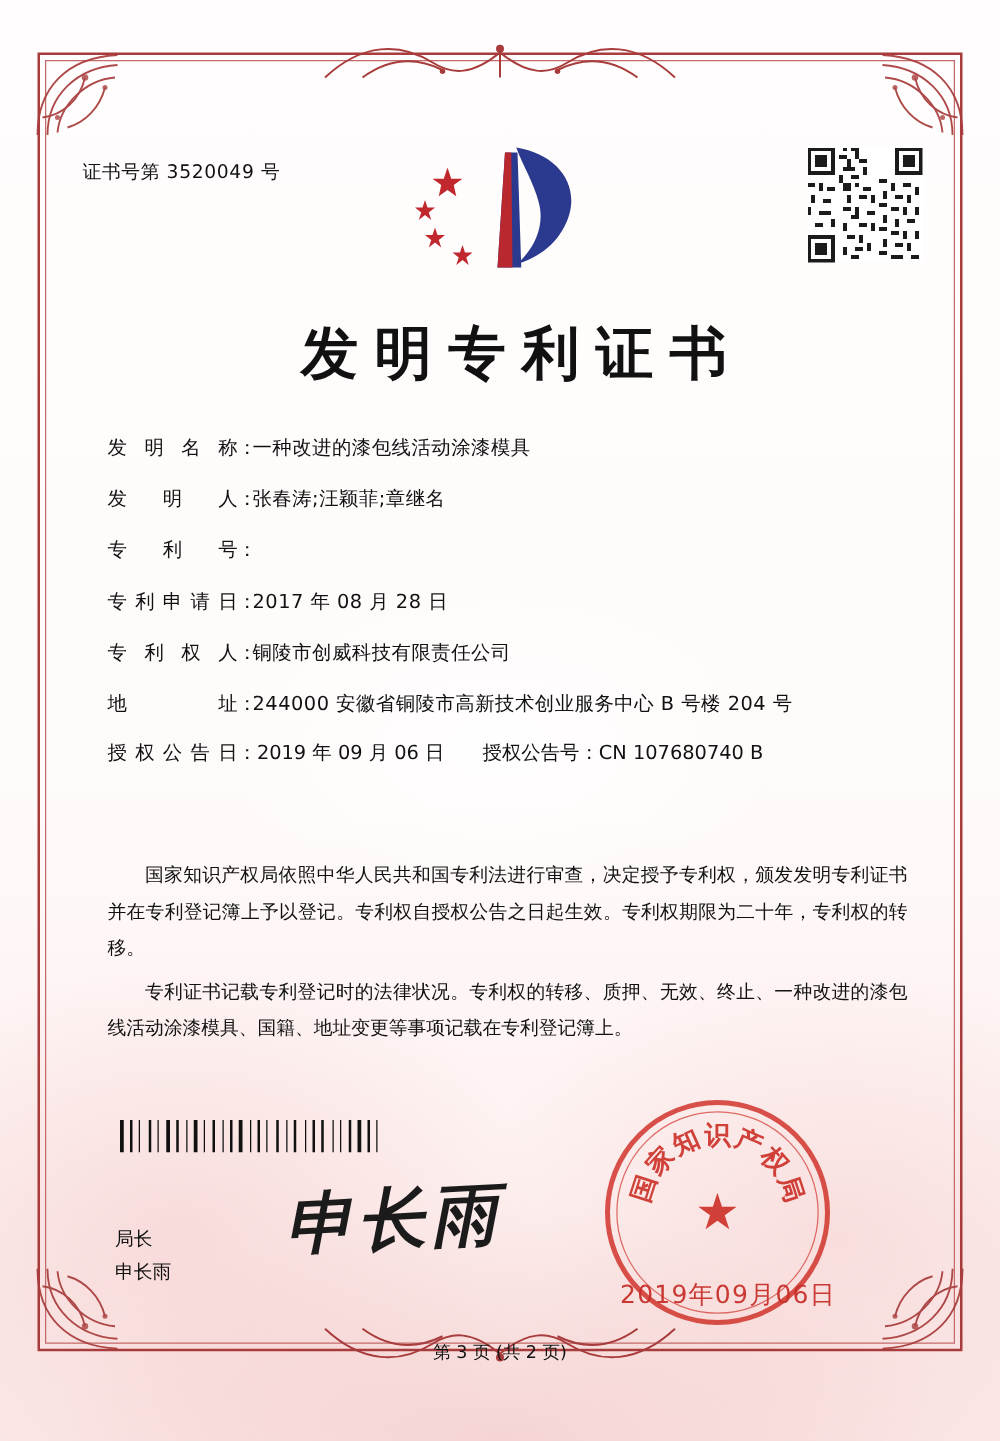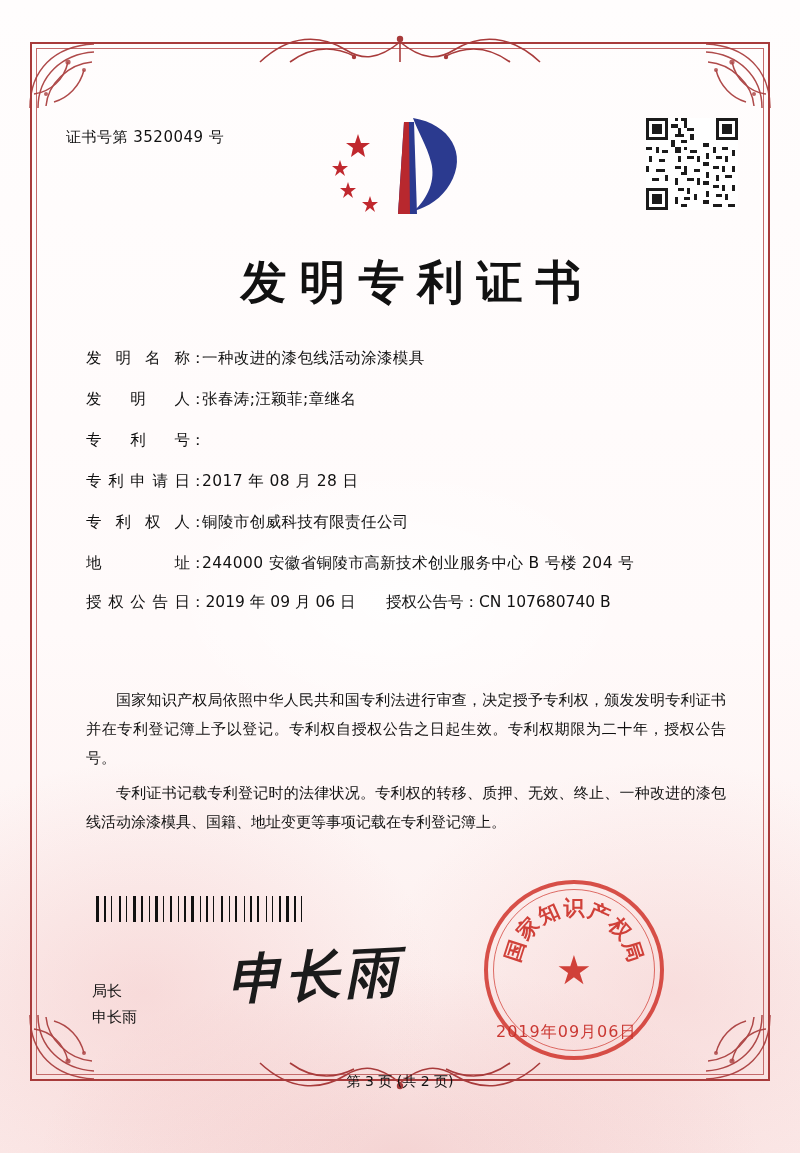--- a/index.html
+++ b/index.html
@@ -255,21 +255,21 @@
     left: 50%; top: 50%;
     transform: translate(-50%,-50%);
     font-size: 40px;
     color: #cc2f27;
     opacity: .9;
   }
   .seal-date {
     position: absolute;
     left: 496px;
     top: 1022px;
-    font-size: 16px;
+    font-size: 20px;
     color: #c8302a;
     letter-spacing: 1px;
     font-family: "DejaVu Sans", "Liberation Sans", sans-serif;
     opacity: .95;
   }
 
   
   .page-num {
     position: absolute;
     left: 0; right: 0;
@@ -551,21 +551,21 @@
       </span>
       <span class="g2">
         <span>授权公告号</span>
         <span class="colon">：</span>
         <span>CN 107680740 B</span>
       </span>
     </div>
   </div>
 
   <div class="paras">
-    <p>国家知识产权局依照中华人民共和国专利法进行审查，决定授予专利权，颁发发明专利证书并在专利登记簿上予以登记。专利权自授权公告之日起生效。专利权期限为二十年，授权公告号。</p>
+    <p>国家知识产权局依照中华人民共和国专利法进行审查，决定授予专利权，颁发发明专利证书并在专利登记簿上予以登记。专利权自授权公告之日起生效。专利权期限为二十年，专利权的转移。</p>
     <p>专利证书记载专利登记时的法律状况。专利权的转移、质押、无效、终止、一种改进的漆包线活动涂漆模具、国籍、地址变更等事项记载在专利登记簿上。</p>
   </div>
 
   <div class="barcode" id="barcode">
       <i style="width:3px;background:#111"></i>
       <i style="width:2px;background:transparent"></i>
       <i style="width:1px;background:transparent"></i>
       <i style="width:2px;background:transparent"></i>
       <i style="width:2px;background:#111"></i>
       <i style="width:2px;background:transparent"></i>

